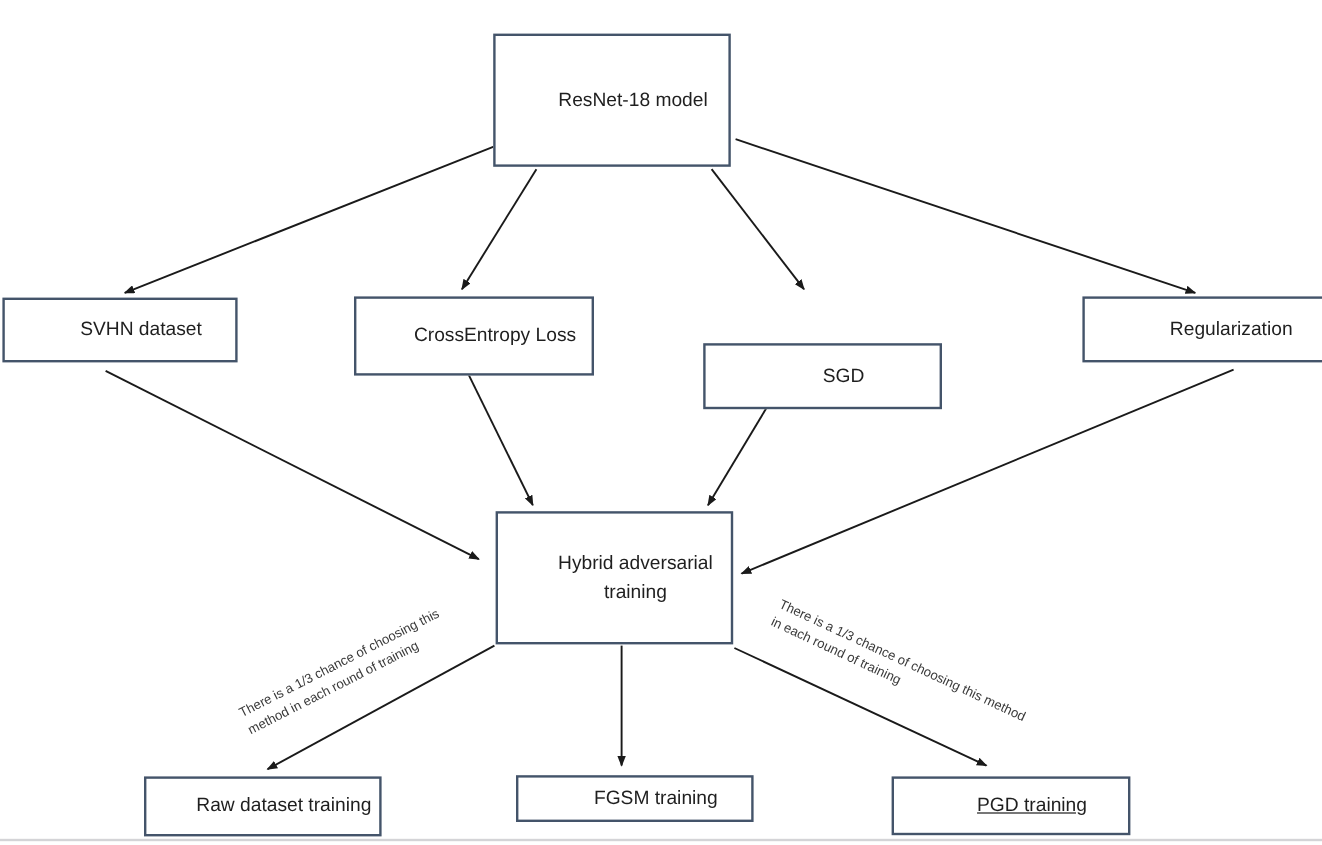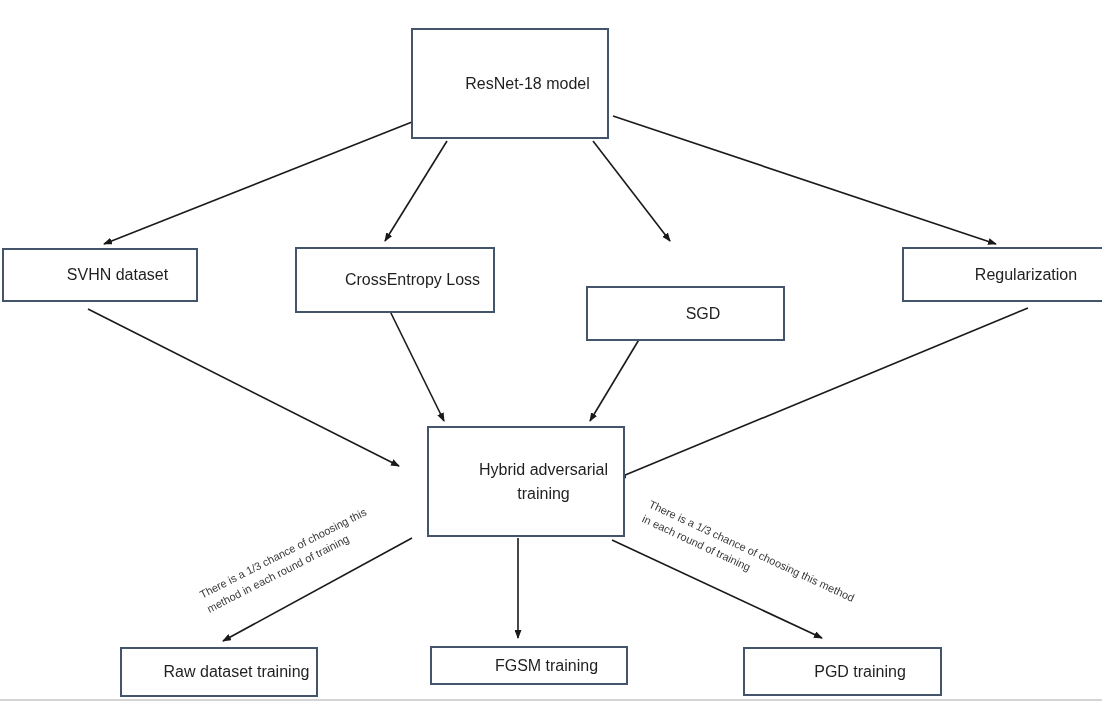--- a/index.html
+++ b/index.html
@@ -86,28 +86,28 @@
   <div class="node" style="left:411px; top:28px;  width:198px; height:111px;">ResNet-18 model</div>
 
   <div class="node" style="left:2px;   top:248px; width:196px; height:54px;">SVHN dataset</div>
 
   <div class="node" style="left:295px; top:247px; width:200px; height:66px;">CrossEntropy Loss</div>
 
   <div class="node" style="left:586px; top:246px; width:199px; height:55px;margin-top:40px;">SGD</div>
 
   <div class="node" style="left:902px; top:247px; width:213px; height:55px;">Regularization</div>
 
-  <div class="node" style="left:427px; top:426px; width:198px; height:111px;">Hybrid adversarial
+  <div class="node" style="left:413px; top:426px; width:198px; height:111px;">Hybrid adversarial
 training</div>
 
   <div class="node" style="left:120px; top:647px; width:198px; height:50px;">Raw dataset training</div>
 
   <div class="node" style="left:430px; top:646px; width:198px; height:39px;">FGSM training</div>
 
-  <div class="node" style="left:743px; top:647px; width:199px; height:49px;">PGD training</div>
+  <div class="node" style="left:743px; top:647px; width:199px; height:49px;text-decoration:underline;">PGD training</div>
 
   <div class="annotation left" style="left:287px; top:561px;">There is a 1/3 chance of choosing this
 method in each round of training</div>
 
   <div class="annotation right" style="left:748px; top:559px;">There is a 1/3 chance of choosing this method
 in each round of training</div>
 
   <div class="bottom-rule"></div>
 
 </div>

